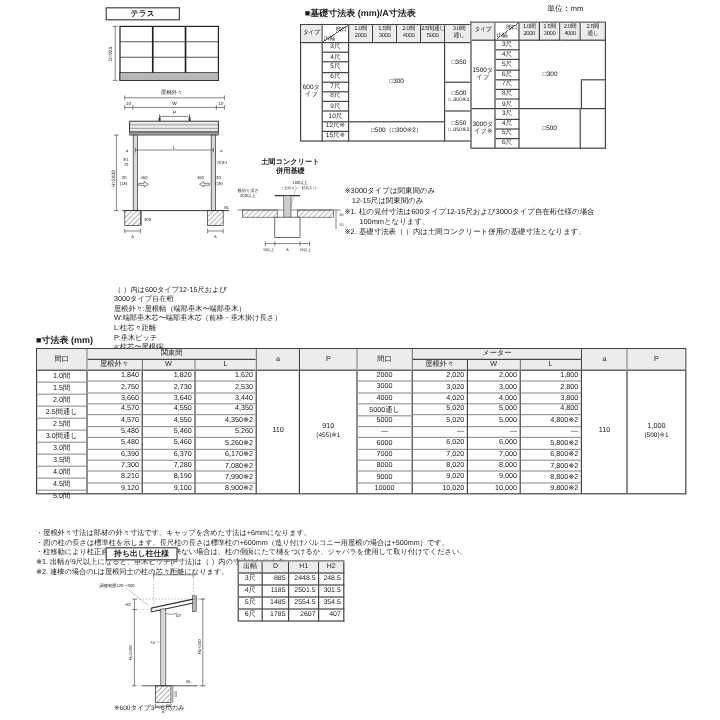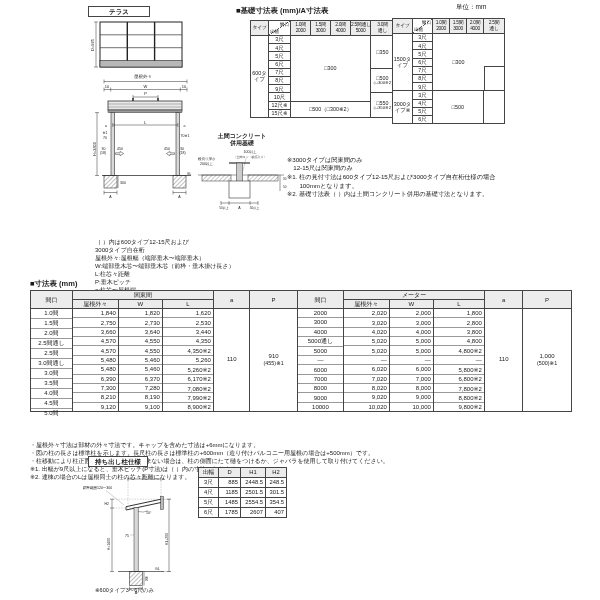--- a/index.html
+++ b/index.html
@@ -196,21 +196,21 @@
       <text x="58.5" y="61" text-anchor="middle" class="t30">50以上</text>
     </g>
     <g>
       <line x1="84" y1="27" x2="84" y2="33" class="dim"></line>
       <line x1="84" y1="33" x2="84" y2="43" class="dim"></line>
       <text x="87" y="32" class="t30">30</text>
       <text x="87" y="40" class="t30">50</text>
     </g>
   </svg>
 
-  <div class="sectitle" style="left:236px;top:6px;">■基礎寸法表 (mm)/A寸法表</div>
+  <div class="sectitle" style="left:254px;top:6px;">■基礎寸法表 (mm)/A寸法表</div>
   <div class="unit" style="left:456px;top:3px;">単位：mm</div>
 
   <table class="ftable" style="left:250px;top:20px;width:144px;">
     <tbody>
         <tr class="hrow">
       <td class="hd" style="width:18px;">タイプ</td>
       <td class="corner" style="width:22px;">
         <span class="c-top">間口</span>
         <span class="c-bot">出幅</span>
       </td>

